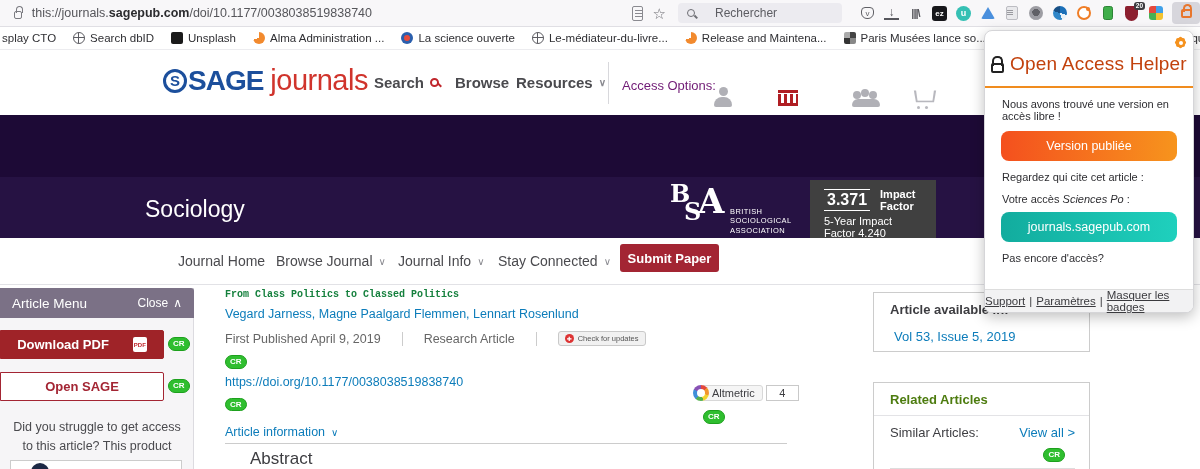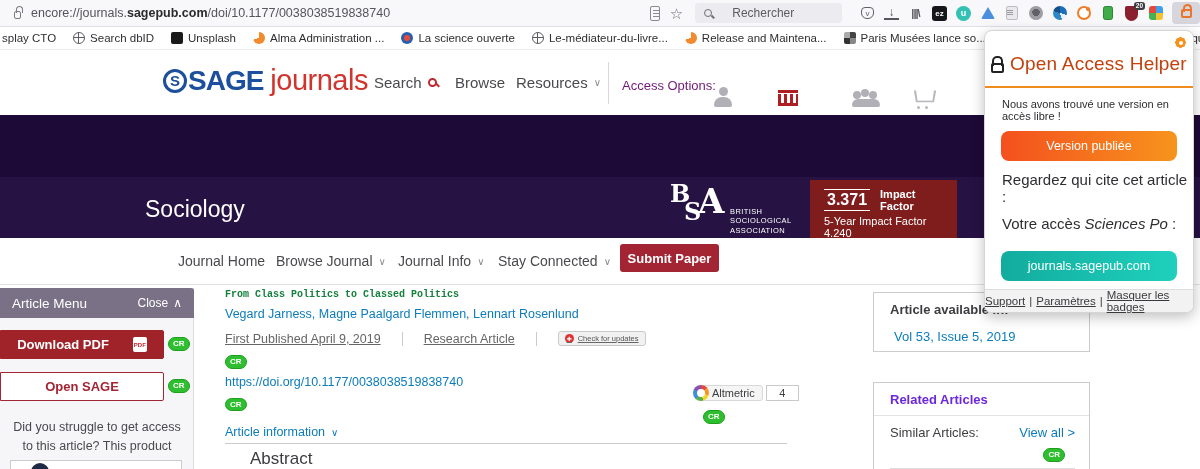--- a/index.html
+++ b/index.html
@@ -81,21 +81,21 @@
   .bmi.leaf { background:#4e8f3a; }
   .bmi.leaf::after { content:""; position:absolute; inset:3px; border-radius:50%; background:#e9f2e4; }
 
   
   #sagehead { position:absolute; top:50px; left:0; width:1200px; height:65px; background:#fff; }
   #logo { position:absolute; left:163px; top:14px; display:flex; align-items:center; }
   .circle-s { width:24px; height:24px; border:3px solid #1c4f9c; border-radius:50%; color:#1c4f9c;
     font-weight:bold; font-size:15px; display:flex; align-items:center; justify-content:center; }
   .sagetxt { color:#1c4f9c; font-weight:bold; font-size:28px; letter-spacing:-1px; margin-left:1px; }
   .journalstxt { color:#d0342c; font-size:29px; margin-left:7px; letter-spacing:-0.5px; }
-  .hnav { position:absolute; top:24px; font-size:15px; color:#4a4a4e; display:flex; align-items:center; gap:6px; }
+  .hnav { position:absolute; top:24px; font-size:15px; color:#4a4a4e; display:flex; align-items:center; gap:6px;font-weight:bold; }
   .redmag { position:relative; width:9px; height:9px; border:2px solid #c0262c; border-radius:50%; }
   .redmag::after { content:""; position:absolute; width:5px; height:2px; background:#c0262c;
     right:-5px; bottom:-1px; transform:rotate(45deg); }
   .chev { font-size:10px; color:#8a8a90; }
   .hdivider { position:absolute; left:608px; top:12px; width:1px; height:42px; background:#d8d8dc; }
   #accessopts { position:absolute; left:622px; top:28px; font-size:13px; color:#701a75; }
   .acct { position:absolute; top:57px; width:70px; text-align:center; font-size:12px; color:#8a8a90; }
   .acct .lbl { display:block; margin-top:20px; }
   .i-person { position:absolute; left:50%; top:-16px; transform:translateX(-50%); width:22px; height:16px; }
   .i-person::before { content:""; position:absolute; left:6.5px; top:-4px; width:9px; height:9px;
@@ -122,21 +122,21 @@
   
   #banner { position:absolute; top:115px; left:0; width:1200px; height:123px; background:#1d0a36; }
   #banner .lower { position:absolute; left:0; top:62px; width:1200px; height:61px; background:#261243; }
   #jtitle { position:absolute; left:145px; top:81px; color:#fff; font-size:23px; font-weight:400; }
   #bsa { position:absolute; left:662px; top:66px; width:125px; height:54px; color:#fff; }
   #bsa .L { position:absolute; font-family:"DejaVu Serif", serif; font-weight:bold; }
   #bsa .b { left:8px; top:-2px; font-size:24px; }
   #bsa .s { left:22px; top:16px; font-size:24px; }
   #bsa .a { left:36px; top:0px; font-size:34px; }
   #bsa .soc { position:absolute; left:68px; top:26px; font-size:7.5px; letter-spacing:0.4px; line-height:1.25; }
-  #ifbox { position:absolute; left:810px; top:65px; width:147px; height:58px; background:#7f1d1d;
+  #ifbox { position:absolute; left:810px; top:65px; width:126px; height:58px; background:#404040;
     color:#fff; padding:8px 10px 0 14px; }
   #ifrow1 { display:flex; align-items:center; gap:10px; }
   #ifnum { font-size:16px; font-weight:bold; border-top:1px solid #fff; border-bottom:1px solid #fff; padding:1px 3px; }
   #iflabel { font-size:11px; font-weight:bold; }
   #if5 { font-size:11px; margin-top:3px; }
   #ifmetrics { font-size:10px; font-style:italic; text-align:right; margin-top:4px; color:#e8e8ee; }
 
   
   #jnav { position:absolute; top:238px; left:0; width:1200px; height:47px; background:#fff;
     border-bottom:1px solid #e2e2e6; }
@@ -166,21 +166,21 @@
   #sbwidget { position:absolute; left:10px; top:172px; width:172px; height:14px; background:#fff;
     border:1px solid #ccc; }
   #sbwidget .dot { position:absolute; left:20px; top:2px; width:18px; height:18px; border-radius:50%;
     background:#1d2945; }
 
   
   #main { position:absolute; left:225px; top:285px; width:562px; height:184px; }
   #atitle { font-size:10px; font-weight:bold; color:#15803d; margin-top:4px;font-family:Liberation Mono, monospace; }
   .bluelink { color:#0c7cba; text-decoration:none; }
   #authors { font-size:12.5px; margin-top:7px; }
-  #metarow { display:flex; align-items:center; gap:21px; margin-top:10px; font-size:12.5px; color:#666;text-decoration:underline; }
+  #metarow { display:flex; align-items:center; gap:21px; margin-top:10px; font-size:12.5px; color:#666; }
   .metasep { width:1px; height:14px; background:#ccc; }
   #crossmark { display:flex; align-items:center; gap:4px; background:#f1f1f1; border:1px solid #c9c9c9;
     border-radius:3px; padding:2px 6px; font-size:7.5px; color:#555; }
   .cmlogo { width:9px; height:9px; border-radius:50%; background:#d33; color:#fff; font-size:6px;
     display:flex; align-items:center; justify-content:center; }
   .crline { margin-top:4px; }
   #doiline { font-size:12.5px; margin-top:6px; }
   #artinfo { font-size:12.5px; margin-top:14px; display:inline-flex; gap:6px; align-items:center; }
   #altm { position:absolute; left:468px; top:100px; width:120px; }
   #altmrow { display:flex; align-items:center; }
@@ -201,21 +201,21 @@
     border:1.5px solid #fff; border-bottom:none; border-radius:4px 4px 0 0; }
   #mainhr { position:absolute; left:0; top:158px; width:562px; height:1px; background:#ccc; }
   #abstract { position:absolute; left:25px; top:164px; font-size:17px; color:#3d3d41; }
 
   
   .rbox { position:absolute; left:873px; width:217px; background:#fff; border:1px solid #ccc; }
   #box1 { top:292px; height:60px; }
   #box1 .h { font-size:13px; font-weight:bold; color:#3d3d41; padding:9px 0 0 16px; }
   #box1 .l { font-size:13px; padding:12px 0 0 20px; }
   #box2 { top:382px; height:87px; border-bottom:none; }
-  #box2 .h { font-size:13px; font-weight:bold; color:#6d28d9; padding:9px 0 8px 16px;
+  #box2 .h { font-size:13px; font-weight:bold; color:#4d7c0f; padding:9px 0 8px 16px;
     border-bottom:1px solid #e3e3e6; }
   #simrow { display:flex; justify-content:space-between; padding:9px 14px 0 16px; font-size:13px; color:#3d3d41; }
   #box2 .crline2 { text-align:right; padding:3px 24px 0 0; }
   #box2 hr { border:none; border-top:1px solid #ddd; margin:6px 14px 0 16px; }
   #partial { height:8px; overflow:hidden; font-size:13px; padding:5px 0 0 20px; }
 
   
   #popup { position:absolute; left:984px; top:30px; width:210px; height:283px; background:#fff;
     border:1px solid #d5d5d8; border-radius:8px; box-shadow:0 4px 14px rgba(0,0,0,0.25); z-index:10; }
   .gear { position:absolute; right:8px; top:7px; width:9px; height:9px; background:#f5921e; }
@@ -226,35 +226,35 @@
   #poptitle .txt { font-size:19px; color:#c2410c; letter-spacing:0.2px; }
   .biglock { position:relative; width:13px; height:10px; border:2px solid #222; border-radius:2px; margin-top:7px; }
   .biglock::before { content:""; position:absolute; left:-1px; top:-9px; width:7px; height:8px;
     border:2px solid #222; border-bottom:none; border-radius:5px 5px 0 0; }
   #popdiv { margin-top:11px; height:2px; background:#f08c1e; }
   .popbody { padding:10px 16px 0 17px; font-size:11px; color:#2e2e32; }
   .popbtn { display:block; width:176px; height:30px; margin:9px auto 0; border:none; border-radius:8px;
     color:#fff; font-size:12.5px; display:flex; align-items:center; justify-content:center; }
   #btnver { background:linear-gradient(90deg,#f4501e,#f7941d); }
   #btncite { background:linear-gradient(90deg,#9a55cf,#7a3fc0); margin-top:7px; }
-  #btndom { background:linear-gradient(90deg,#12ac9e,#1fd0bd); margin-top:19px; }
-  .poplabel { padding:10px 2px 0 17px; font-size:15px; color:#2e2e32; }
+  #btndom { background:linear-gradient(90deg,#12ac9e,#1fd0bd); margin-top:7px; }
+  .poplabel { padding:10px 2px 0 17px; font-size:11px; color:#2e2e32; }
   #popfoot { position:absolute; left:0; bottom:0; width:208px; height:23px; background:#f2f2f3;
     border-top:1px solid #ddd; border-radius:0 0 7px 7px; display:flex; align-items:center;
     justify-content:center; gap:4px; font-size:11.5px; color:#3a3a3e; }
   #popfoot a { color:#3a3a3e; }
 </style>
 </head>
 <body>
 
 <div id="stage">
 
   <div id="chrome">
     <span class="urllock"></span>
-    <span id="urltext"><span>encore://journals.</span><b>sagepub.com</b><span>/doi/10.1177/0038038519838740</span></span>
+    <span id="urltext"><span>this://journals.</span><b>sagepub.com</b><span>/doi/10.1177/0038038519838740</span></span>
     <span class="pgicon" style="margin-left:260px;"></span>
     <span class="star" style="margin-left:10px;">☆</span>
     <div id="chromesearch" style="margin-left:12px;gap:20px;">
       <span class="mag"></span>
       <span>Rechercher</span>
     </div>
     <div id="extrow">
       <span class="xic">
           <span class="pocket">v</span>
         </span>

